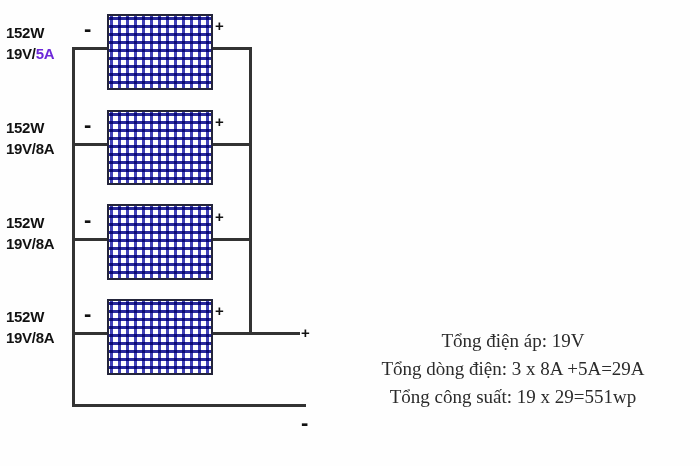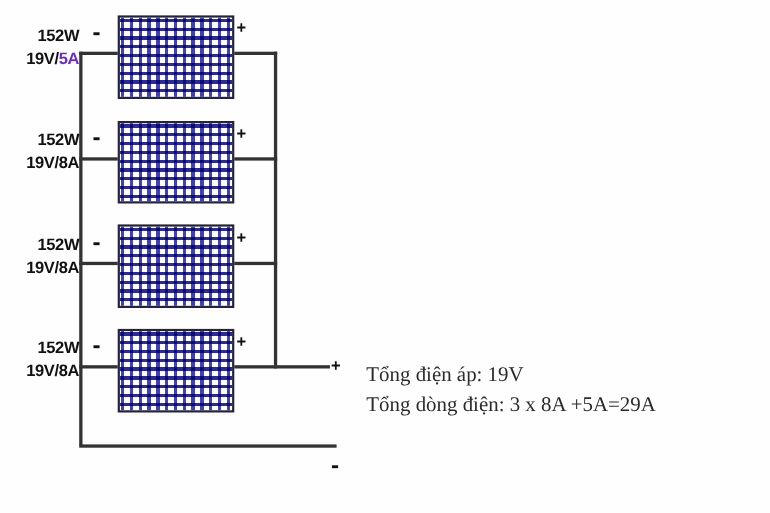--- a/index.html
+++ b/index.html
@@ -23,21 +23,20 @@
     position: absolute;
     left: 6px;
     width: 66px;
     color: #111111;
     font-family: "Liberation Sans", sans-serif;
     font-weight: bold;
     font-size: 15px;
     line-height: 21px;
     letter-spacing: -0.3px;
     white-space: nowrap;
-    text-align: right;
   }
   .panel-label .wline { display: block; }
   .panel-label .vline { display: block; }
   .amp-hi { color: #6d28d9; }
 
   
   .solar-panel {
     position: absolute;
     box-sizing: border-box;
     border: 2px solid #23243a;
@@ -88,20 +87,21 @@
     top: 327px;
     width: 360px;
   }
   #summary .sum-line {
     display: block;
     color: #2b2b2b;
     font-family: "Liberation Serif", serif;
     font-size: 19px;
     line-height: 28px;
     white-space: nowrap;
+    text-align: center;
   }
 </style>
 </head>
 <body>
 
 <div id="stage">
 
   <div class="wire-v" style="left:72px; top:47px; height:358px;"></div>
 
   <div class="wire-v" style="left:249px; top:47px; height:285px;"></div>
@@ -158,15 +158,16 @@
 
   <div class="term minus" style="left:84px; top:309px;">-</div>
   <div class="term" style="left:215px; top:303px;">+</div>
 
   <div class="term" style="left:301px; top:325px;">+</div>
   <div class="term minus" style="left:301px; top:418px;">-</div>
 
   <div id="summary">
     <span class="sum-line">Tổng điện áp: 19V</span>
     <span class="sum-line">Tổng dòng điện: 3 x 8A +5A=29A</span>
+    <span class="sum-line">Tổng công suất: 19 x 29=551wp</span>
   </div>
 
 </div>
 
 </body></html>

